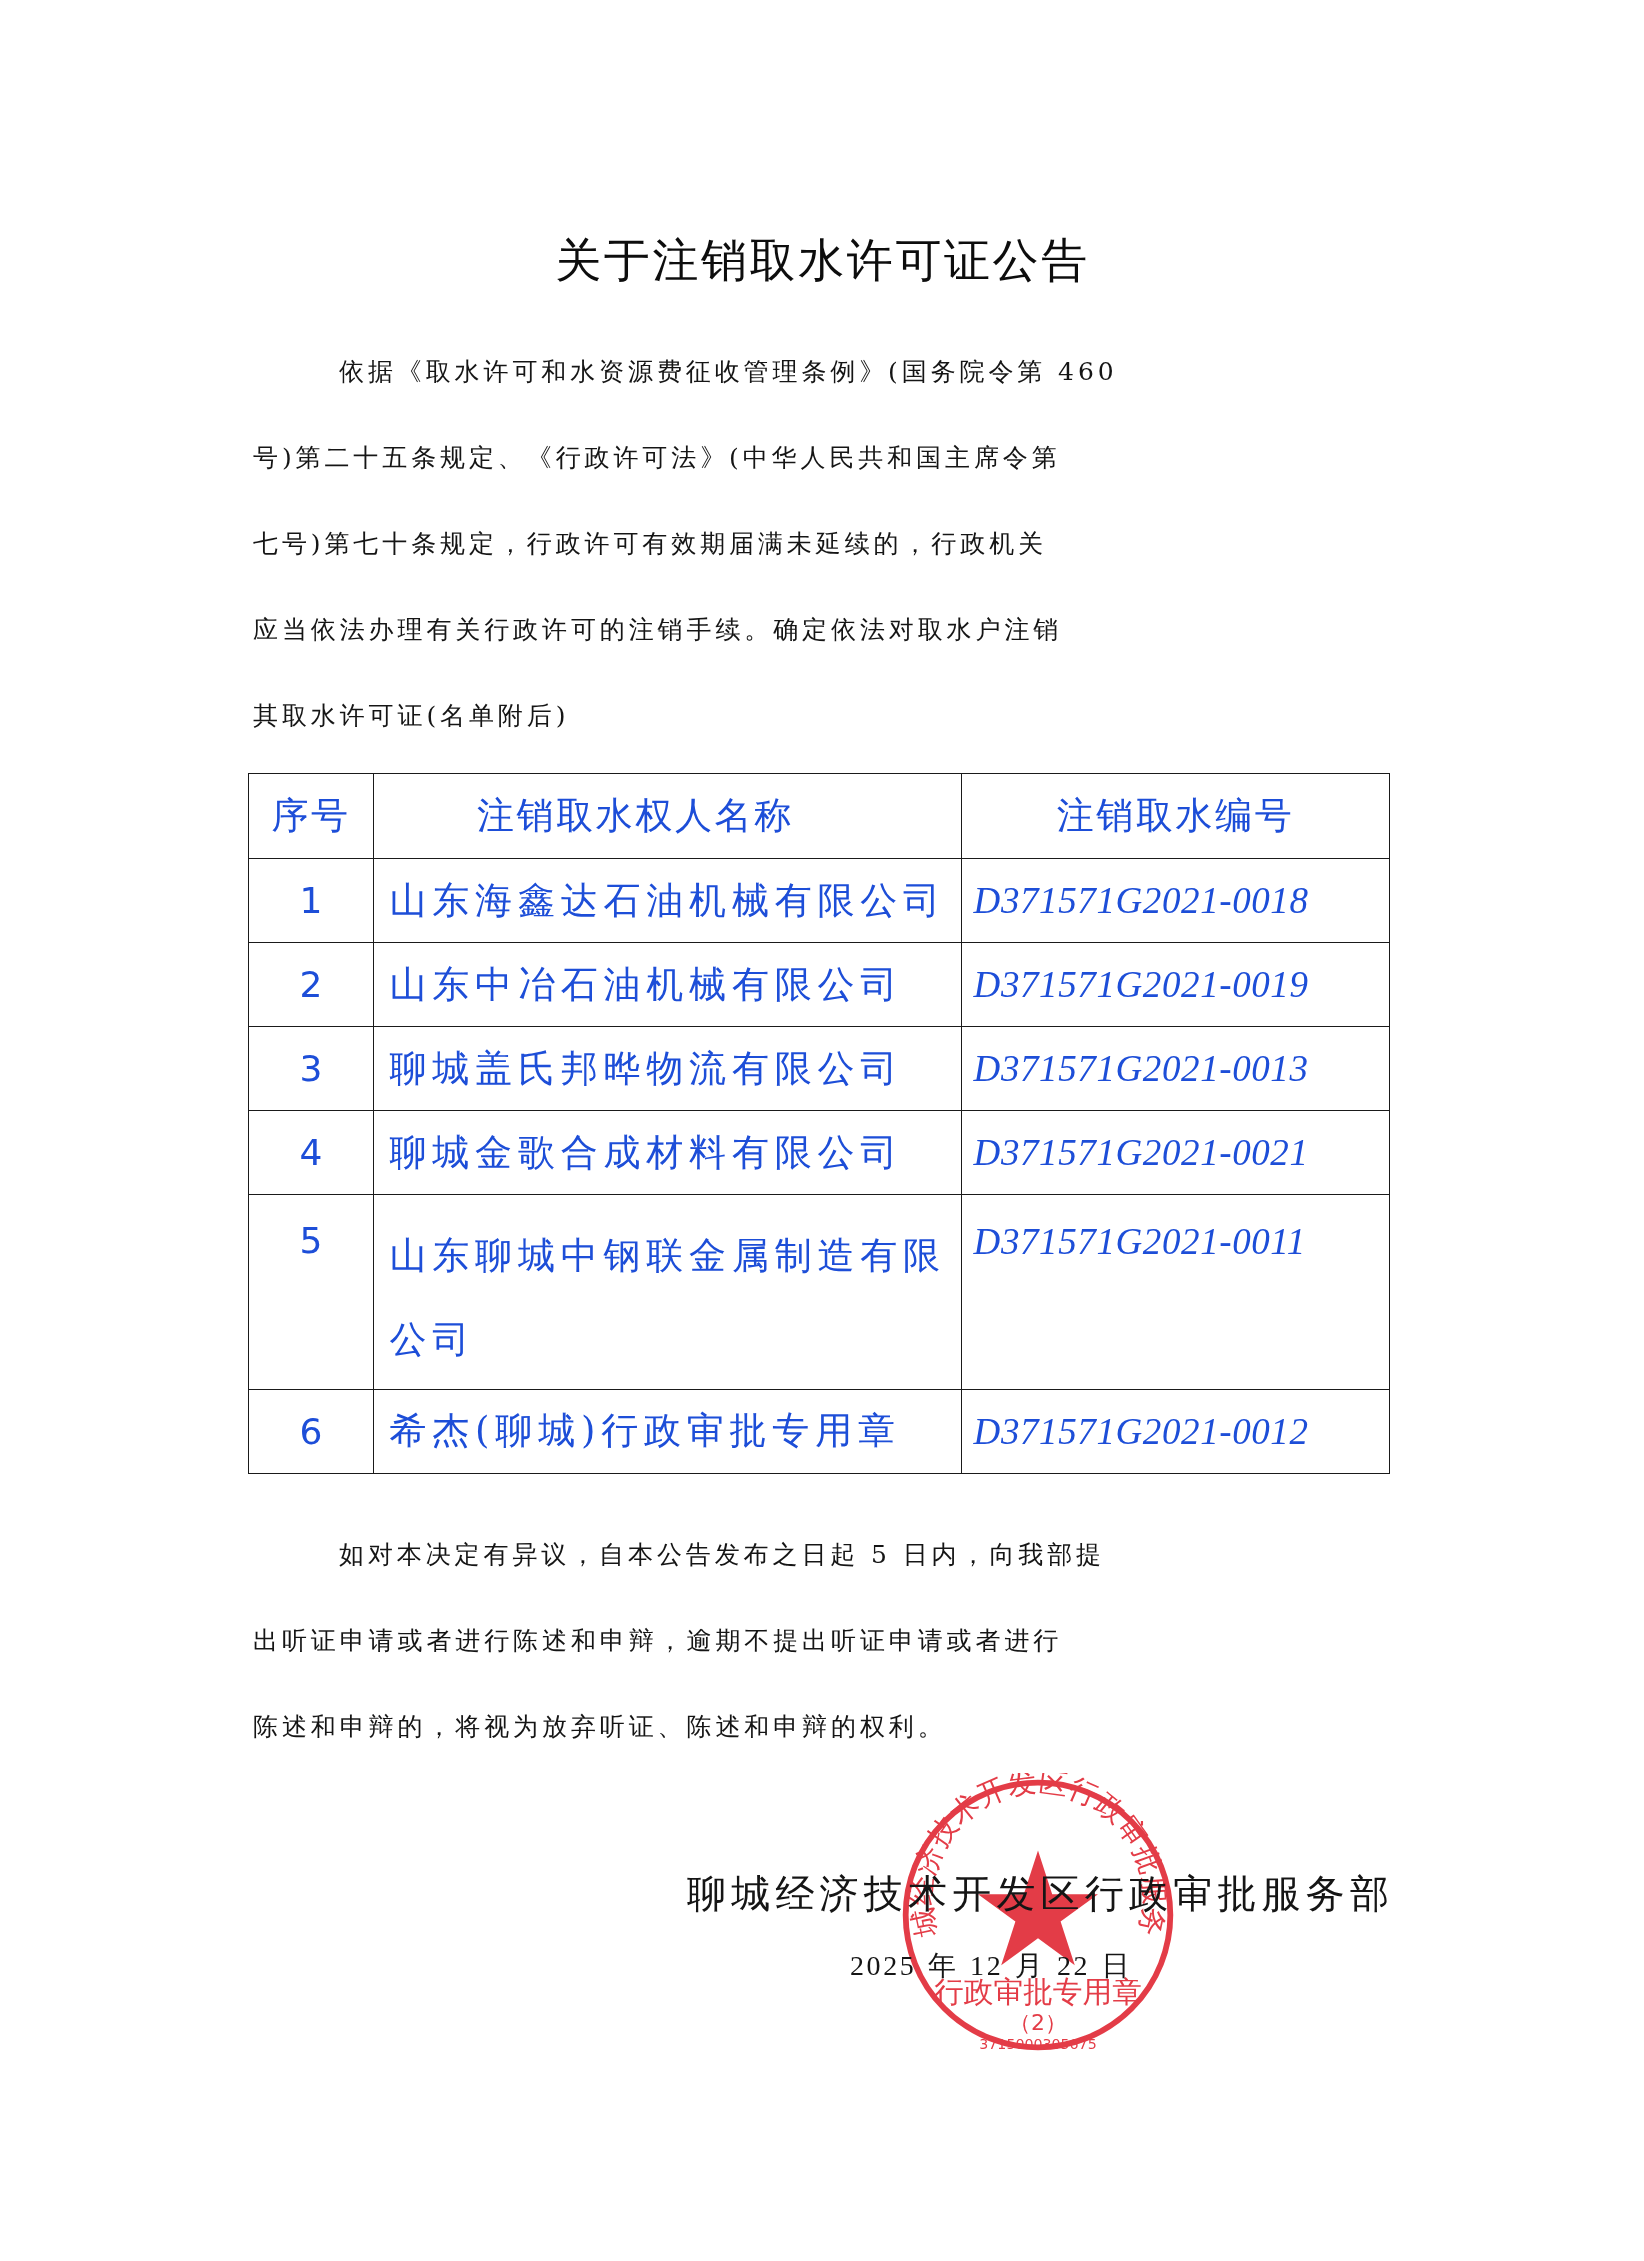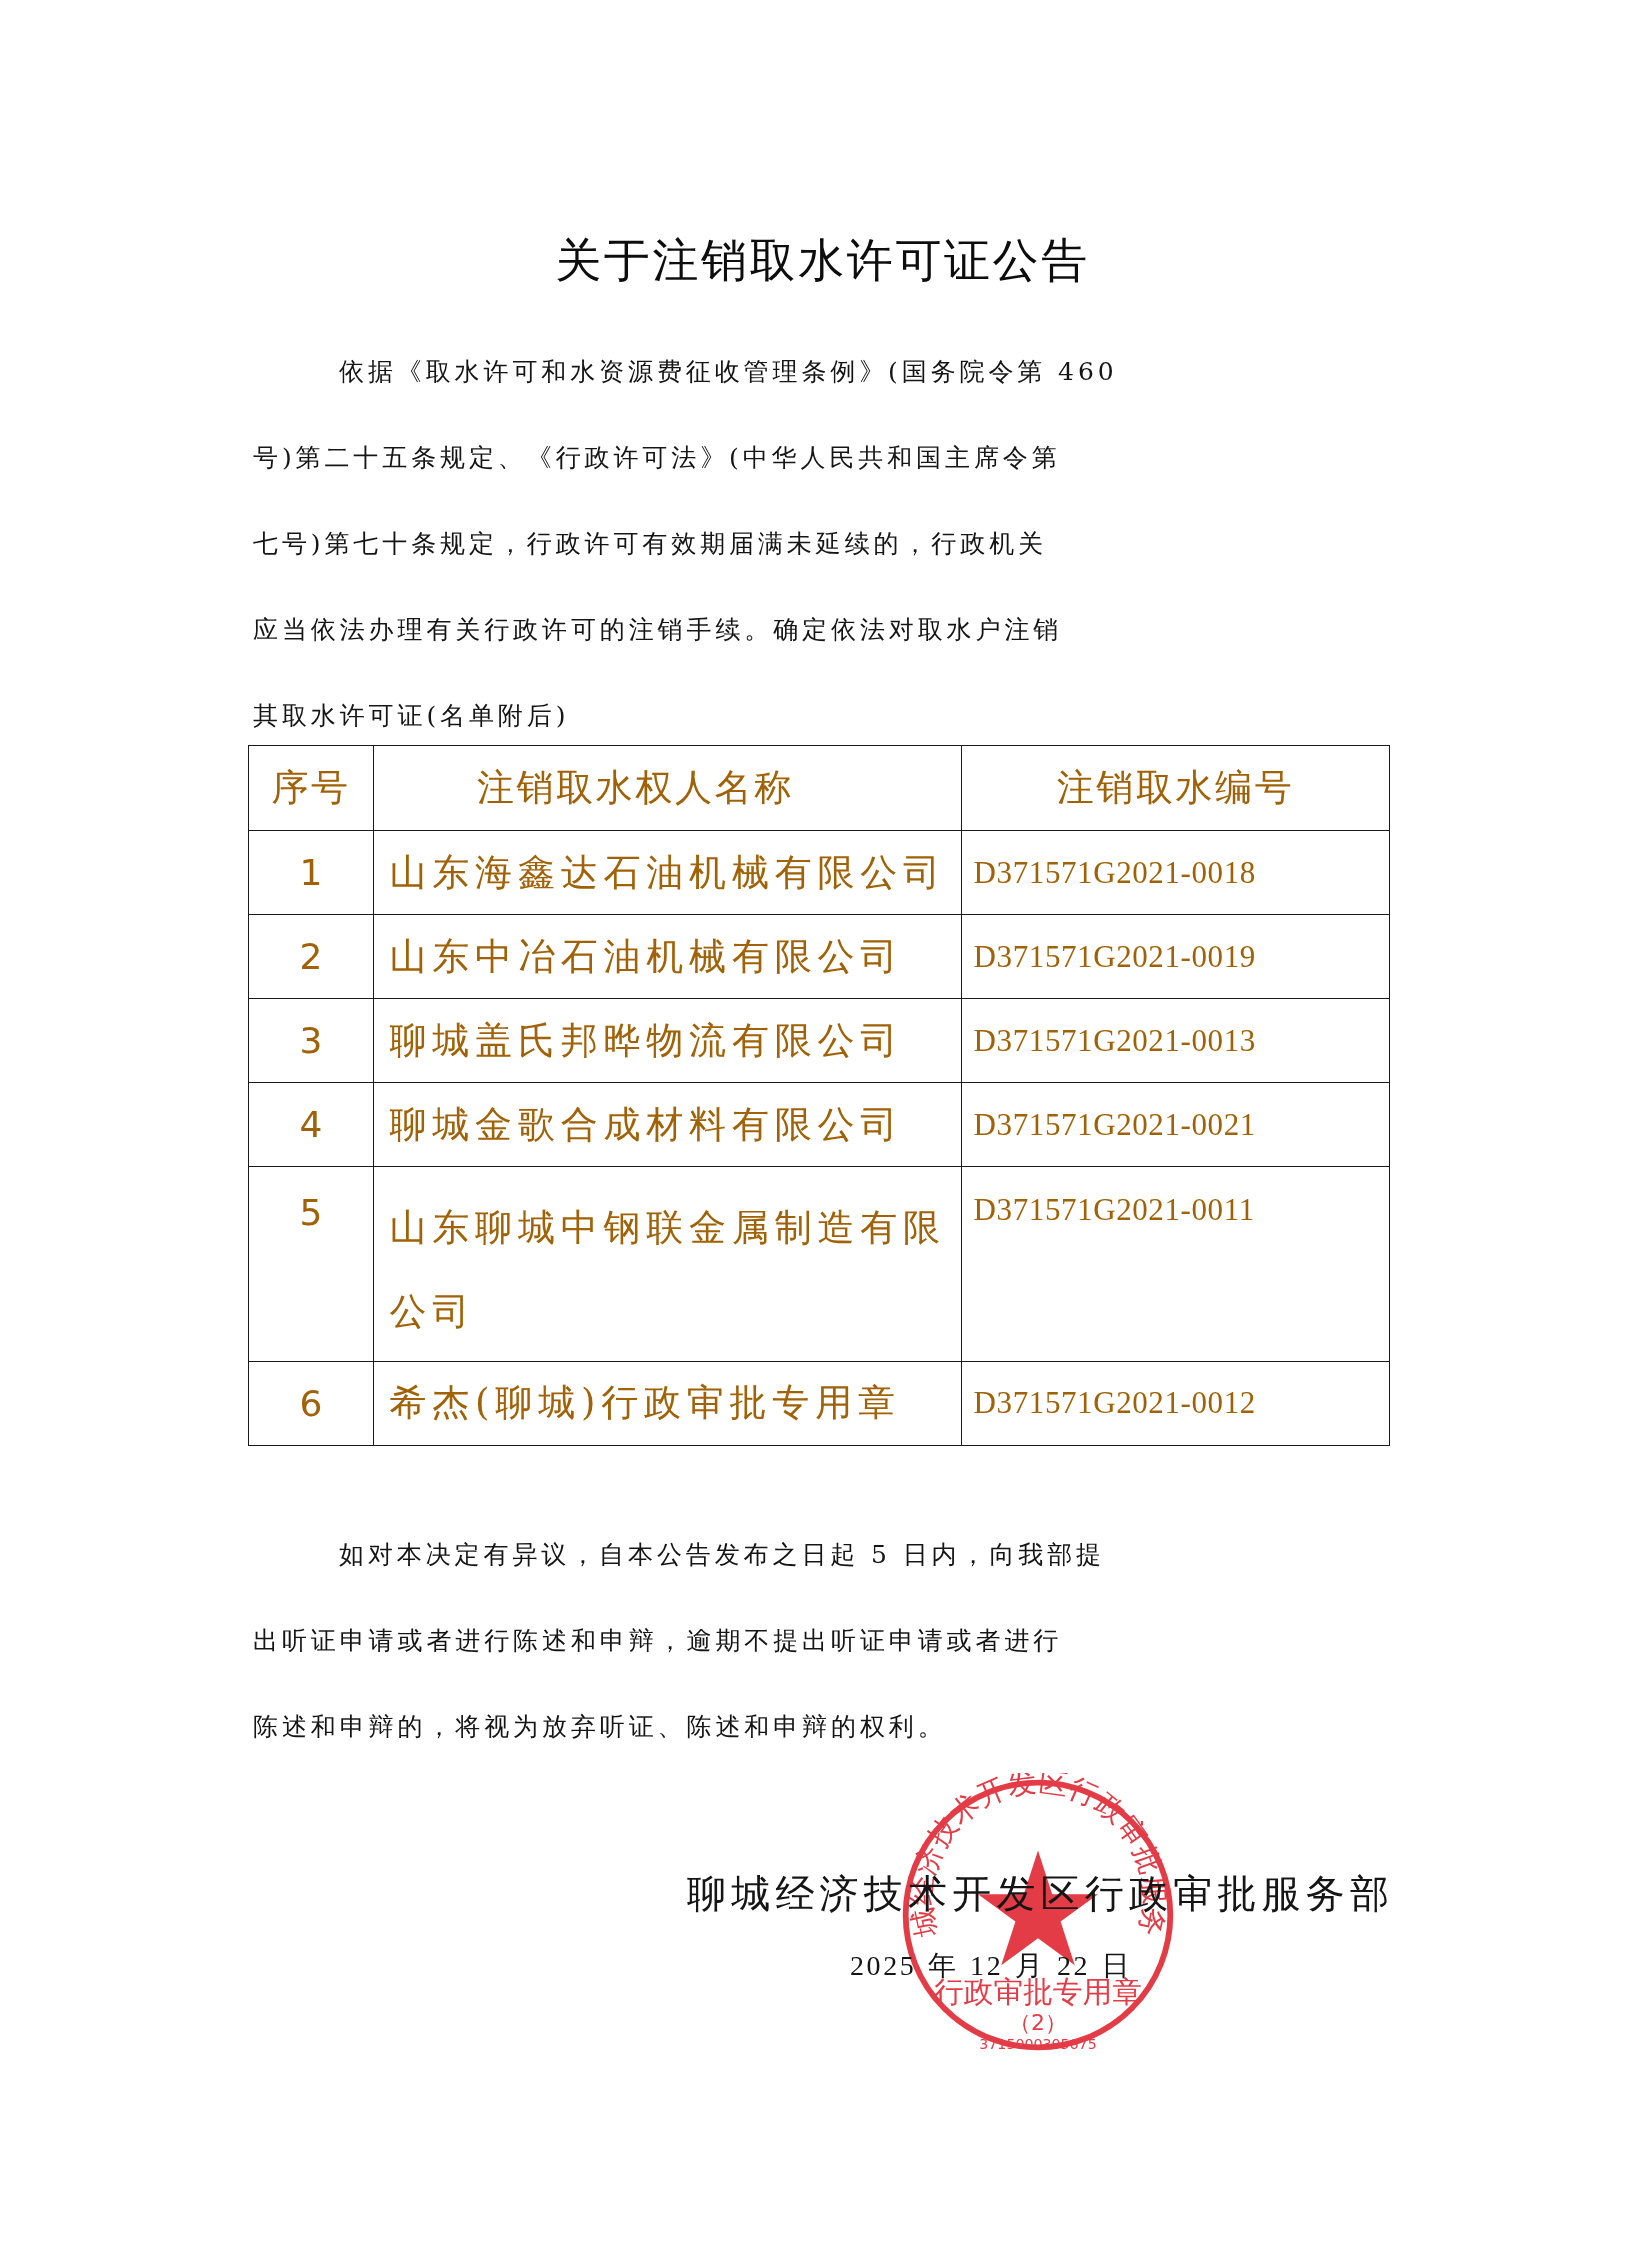--- a/index.html
+++ b/index.html
@@ -51,42 +51,43 @@
       position: absolute;
       left: 248px;
       top: 745px;
       width: 1141px;
     }
     table.reg {
       border-collapse: collapse;
       width: 1141px;
       table-layout: fixed;
       font-size: 37px;
-      color: #a16207;
+      color: #1d4ed8;
+      margin-top: 28px;
     }
     table.reg td, table.reg th {
       border: 1.9px solid #1a1a1a;
       font-weight: normal;
       vertical-align: middle;
       padding: 0;
     }
     table.reg col.c1 { width: 125px; }
     table.reg col.c2 { width: 588px; }
     table.reg col.c3 { width: 428px; }
     table.reg th { height: 84px; letter-spacing: 2.6px; }
     table.reg th.h1 { text-align: center; }
     table.reg th.h2 { text-align: left; padding-left: 103px; }
     table.reg th.h3 { text-align: center; }
     table.reg td { height: 83px; }
     table.reg tr.tall td { height: 169px; vertical-align: top; }
     table.reg tr.tall td.num, table.reg tr.tall td.code { padding-top: 24.5px; }
     table.reg tr.tall td.name { padding-top: 19.3px; line-height: 84px; white-space: normal; }
     td.num { text-align: center; font-family: "DejaVu Sans", "Liberation Sans", sans-serif; font-size: 36px; }
     td.name { padding-left: 15.5px !important; letter-spacing: 5.8px; white-space: nowrap; }
-    td.code { padding-left: 11.6px !important; font-family: "Liberation Serif", "DejaVu Serif", serif; font-size: 31px; letter-spacing: 0.6px; }
+    td.code { padding-left: 11.6px !important; font-family: "Liberation Serif", "DejaVu Serif", serif; font-size: 37px; letter-spacing: 0.6px; font-style: italic; }
 
     .signature {
       position: absolute;
       left: 687px;
       top: 1867px;
       font-size: 39px;
       letter-spacing: 5.2px;
       color: #151515;
       white-space: nowrap;
       z-index: 3;

